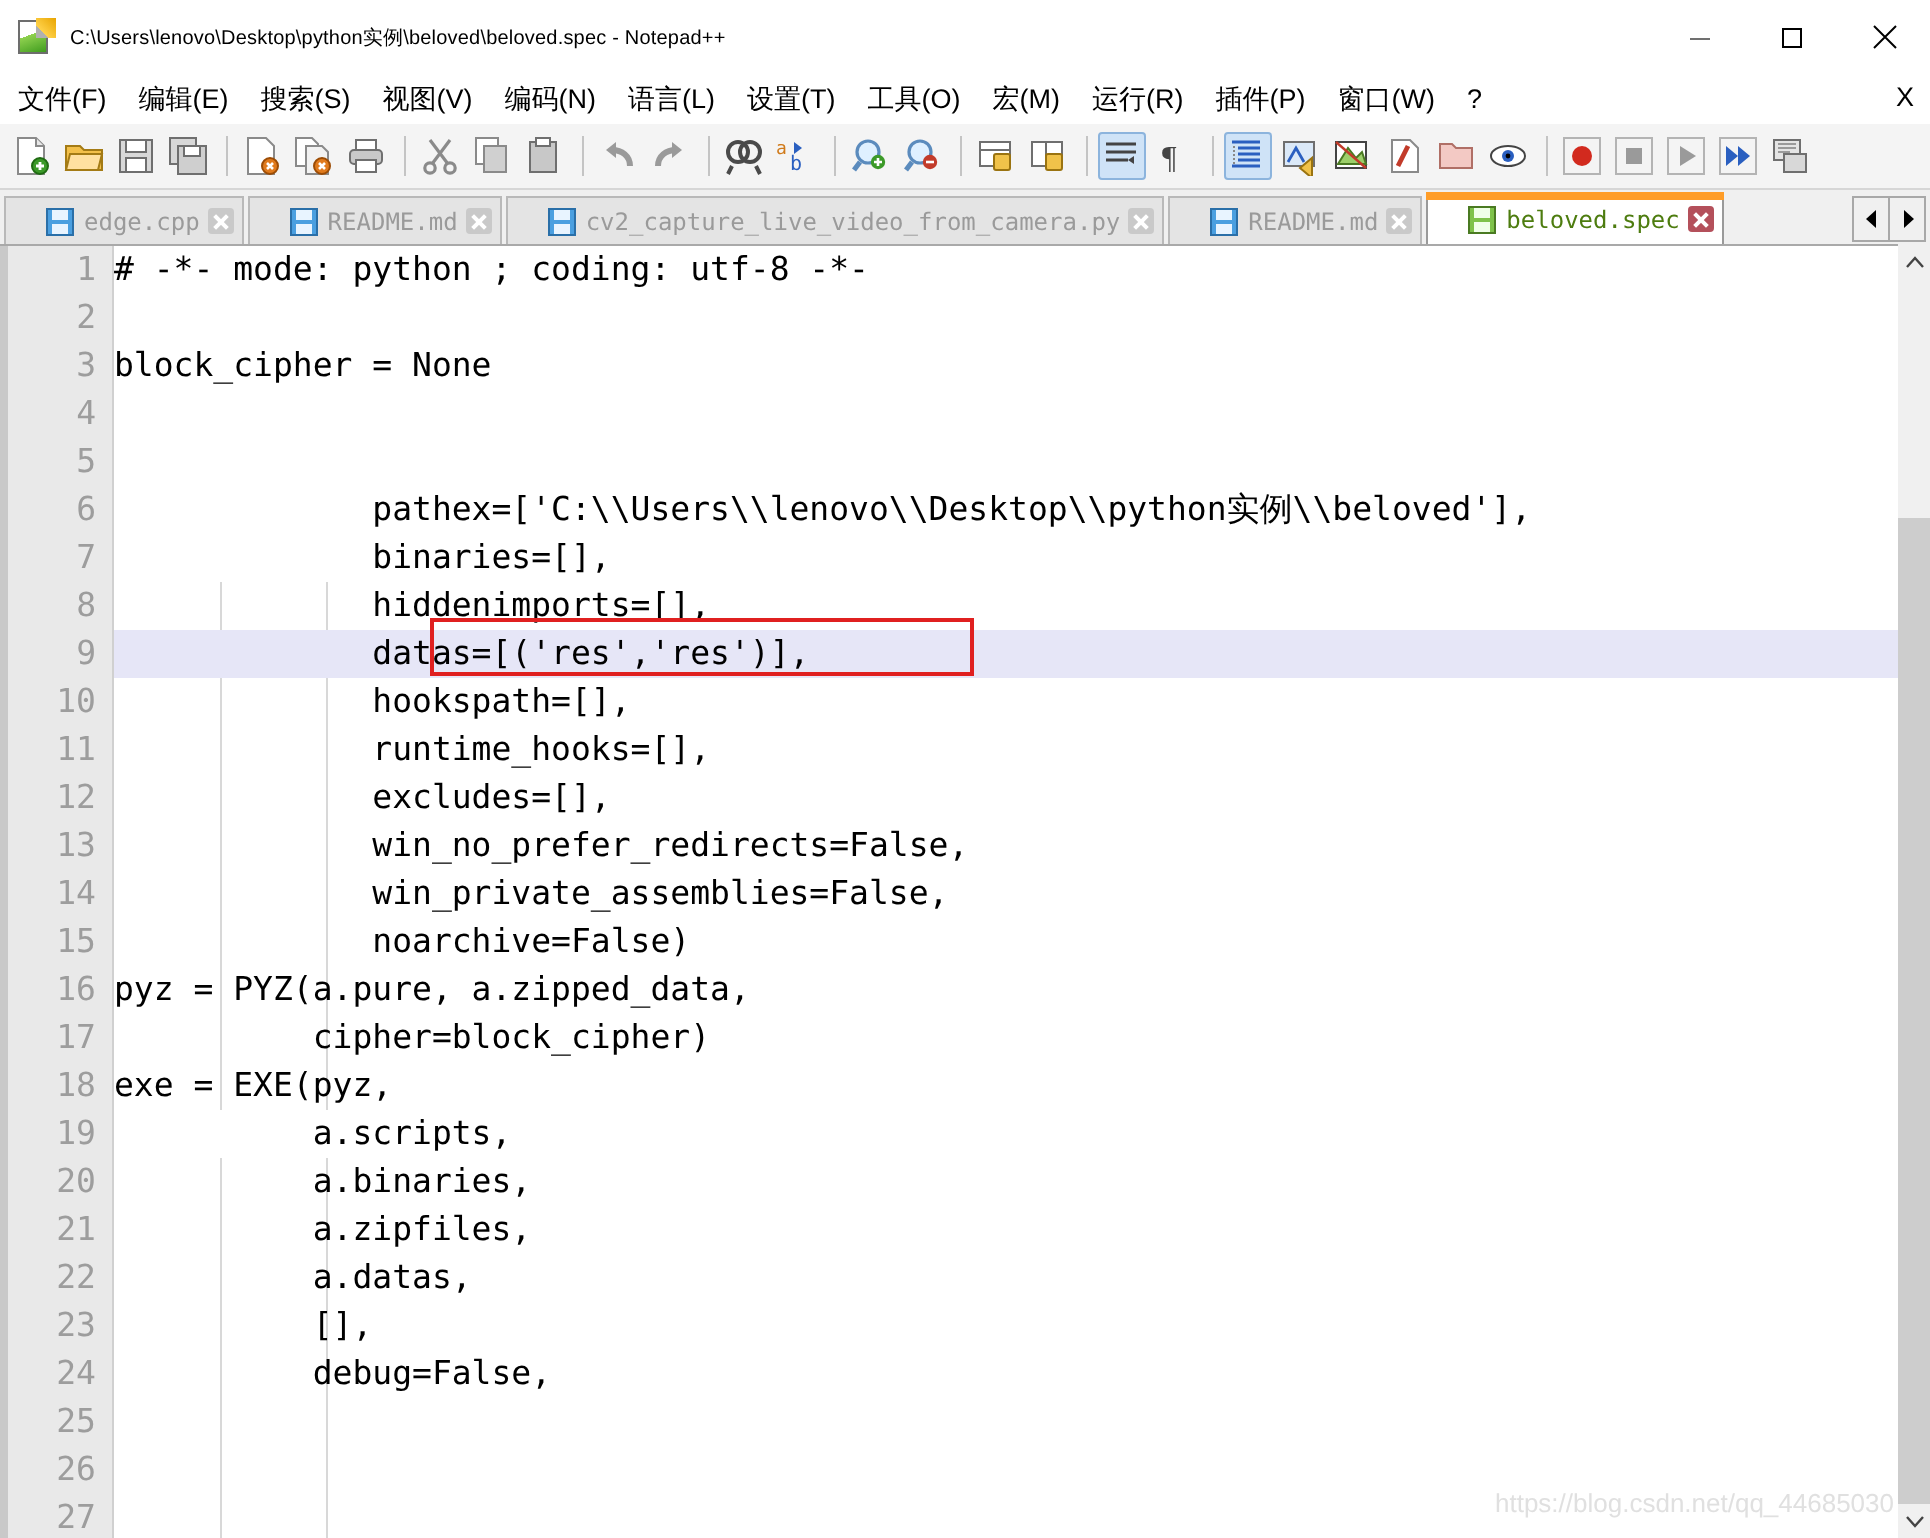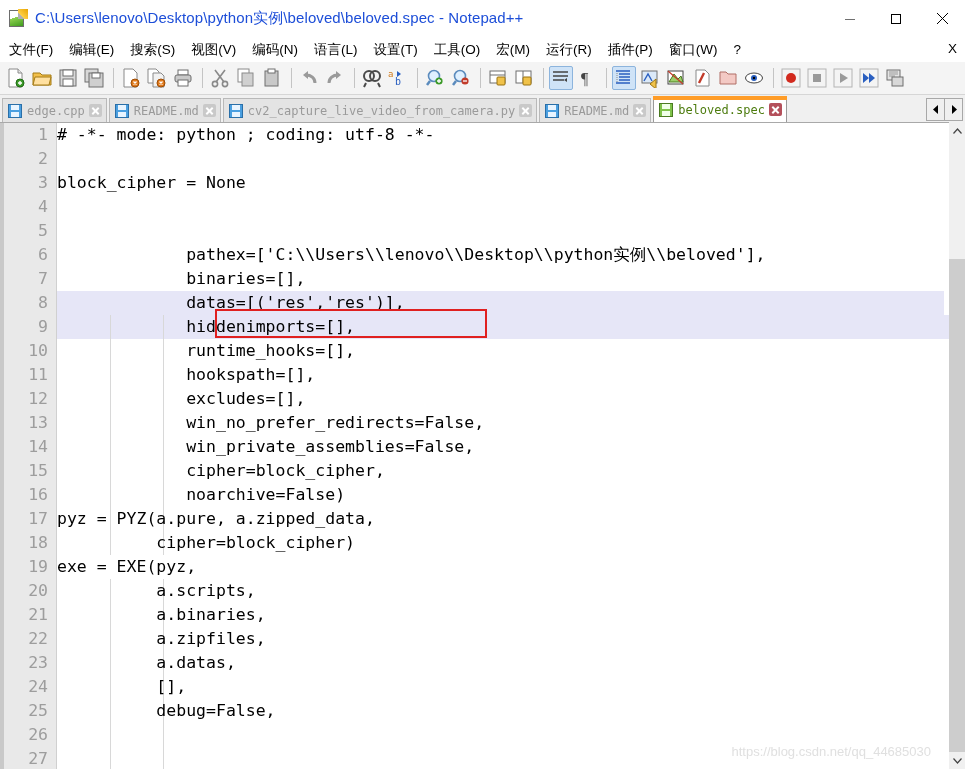--- a/index.html
+++ b/index.html
@@ -23,21 +23,21 @@
     position:absolute;left:1px;top:1px;width:15px;height:17px;
     background:linear-gradient(160deg,#ffffff 0%,#ffffff 42%,#8fd14f 42%,#3f9c1e 100%);
     border:1px solid #6d6d6d;box-sizing:border-box;
   }
   .tb-icon .pen{
     position:absolute;right:0px;top:0px;width:10px;height:10px;
     background:linear-gradient(45deg,#b0b0b0 0%,#b0b0b0 30%,#ffd24a 31%,#e8a400 100%);
     transform:rotate(0deg);
   }
   .tb-title{
-    font-size:15px;color:#1d4ed8;letter-spacing:0.1px;white-space:nowrap;
+    font-size:10px;color:#000000;letter-spacing:0.1px;white-space:nowrap;
   }
   .wincontrols{position:absolute;right:0;top:0;height:37px;display:flex;}
   .wc{width:46px;height:37px;display:flex;align-items:center;justify-content:center;}
   .wc svg{display:block;}
 
   
   .menubar{
     position:absolute;left:0;top:37px;width:965px;height:25px;
     background:#ffffff;display:flex;align-items:center;
   }
@@ -60,21 +60,21 @@
 
   
   .tabbar{
     position:absolute;left:0;top:95px;width:965px;height:27px;
     background:#f0f0f0;display:flex;align-items:flex-end;
     padding-left:2px;box-sizing:border-box;
   }
   .tab{
     height:24px;display:flex;align-items:center;
     background:#e4e4e4;border:1px solid #b9b9b9;border-bottom:none;
-    margin-right:2px;padding:0 4px 0 5px;box-sizing:border-box;position:relative;
+    margin-right:2px;padding:0 4px 0 20px;box-sizing:border-box;position:relative;
     flex:none;
     margin-top:17px;
   }
   .tab.active{
     background:#ffffff;border:1px solid #9a9a9a;border-bottom:none;height:26px;
   }
   .tab.active::before{
     content:"";position:absolute;left:-1px;right:-1px;top:-1px;height:4px;background:#ff9d28;
   }
   .tab-ico{width:14px;height:14px;margin-right:5px;flex:none;}
@@ -137,21 +137,21 @@
     position:absolute;left:0;top:0;width:16px;height:17px;background:#f0f0f0;
     display:flex;align-items:center;justify-content:center;
   }
   .vs-down{
     position:absolute;left:0;bottom:0;width:16px;height:17px;background:#f0f0f0;
     display:flex;align-items:center;justify-content:center;
   }
   .vs-thumb{position:absolute;left:0;top:17px;width:16px;height:120px;background:#f0f0f0;}
 
   .watermark{
-    position:absolute;right:34px;bottom:10px;
+    position:absolute;right:18px;bottom:10px;
     font-family:"Liberation Sans",sans-serif;font-size:13px;color:#e0e0e0;
     white-space:nowrap;
   }
 </style>
 </head>
 <body>
 
 <div class="app">
 
   <div class="titlebar">
@@ -520,28 +520,27 @@
       <div class="indent-guide" style="left:53px;top:456px;height:192px;"></div>
       <div class="indent-guide" style="left:106px;top:456px;height:192px;"></div>
 
       <div class="line"># -*- mode: python ; coding: utf-8 -*-</div>
       <div class="line"></div>
       <div class="line">block_cipher = None</div>
       <div class="line"></div>
       <div class="line"></div>
       <div class="line">             pathex=['C:\\Users\\lenovo\\Desktop\\python实例\\beloved'],</div>
       <div class="line">             binaries=[],</div>
+      <div class="line">             hiddenimports=[],</div>
       <div class="line current">             datas=[('res','res')],</div>
-      <div class="line">             hiddenimports=[],</div>
+      <div class="line">             hookspath=[],</div>
       <div class="line">             runtime_hooks=[],</div>
-      <div class="line">             hookspath=[],</div>
       <div class="line">             excludes=[],</div>
       <div class="line">             win_no_prefer_redirects=False,</div>
       <div class="line">             win_private_assemblies=False,</div>
-      <div class="line">             cipher=block_cipher,</div>
       <div class="line">             noarchive=False)</div>
       <div class="line">pyz = PYZ(a.pure, a.zipped_data,</div>
       <div class="line">          cipher=block_cipher)</div>
       <div class="line">exe = EXE(pyz,</div>
       <div class="line">          a.scripts,</div>
       <div class="line">          a.binaries,</div>
       <div class="line">          a.zipfiles,</div>
       <div class="line">          a.datas,</div>
       <div class="line">          [],</div>
       <div class="line">          debug=False,</div>

